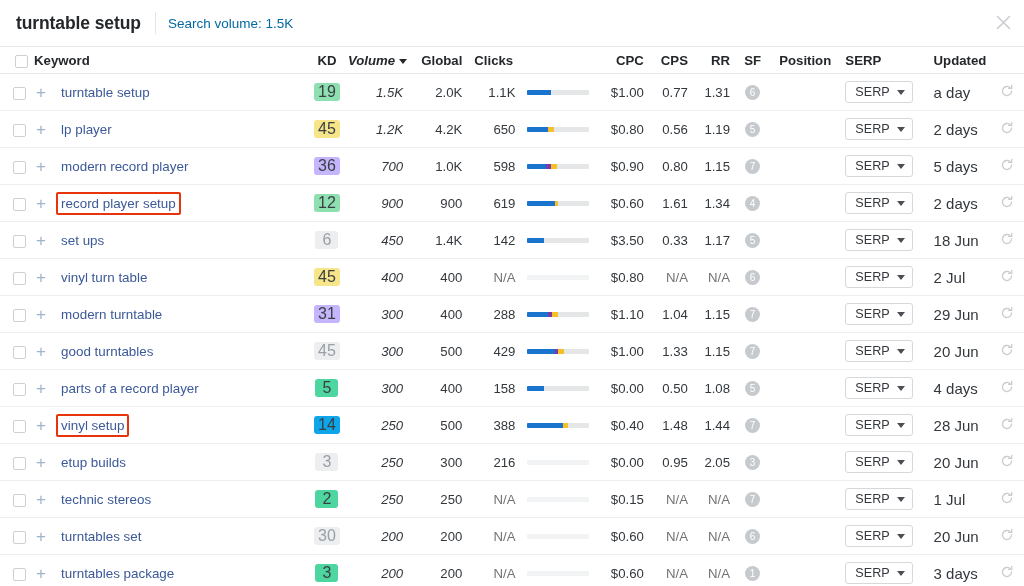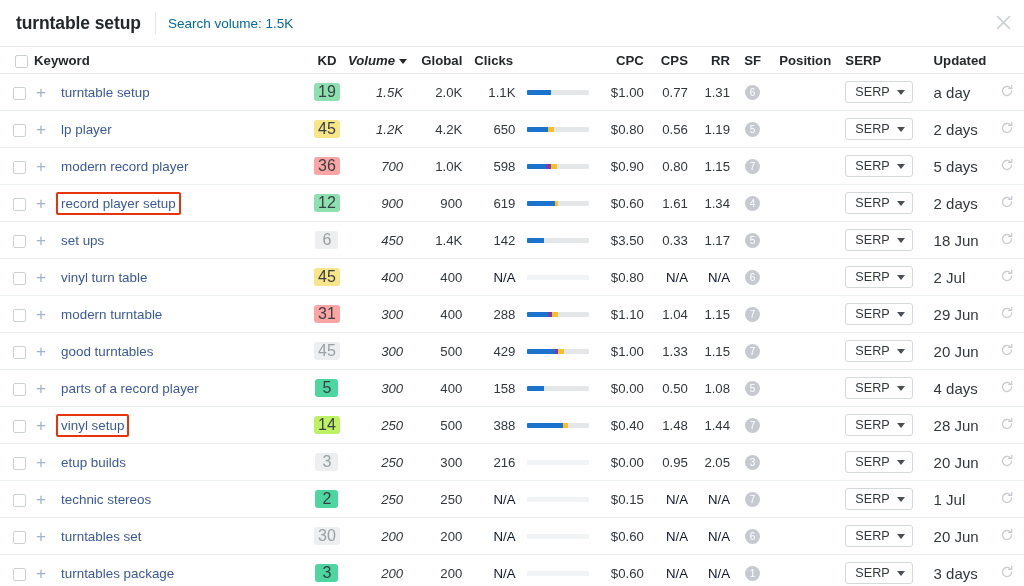--- a/index.html
+++ b/index.html
@@ -150,27 +150,27 @@
     min-width: 23px;
     padding: 3px 4px 3px;
     border-radius: 3px;
     font-size: 16px;
     line-height: 12px;
     text-align: center;
     color: #3a3f44;
   }
   .kd-green  { background: #8ee0b0; }
   .kd-green2 { background: #4ed6a0; }
-  .kd-lgreen { background: #bef264; }
-  .kd-ygreen { background: #fca5a5; }
+  .kd-lgreen { background: #0ea5e9; }
+  .kd-ygreen { background: #c4b5fd; }
   .kd-yellow { background: #f7e58a; }
   .kd-gray   { background: #eceef0; color: #9aa0a6; }
 
   
-  .na { color: #0f172a; }
+  .na { color: #737373; }
 
   
   .bar {
     width: 62px;
     height: 5px;
     background: #e4e6e8;
     border-radius: 1px;
     overflow: hidden;
     display: flex;
   }

